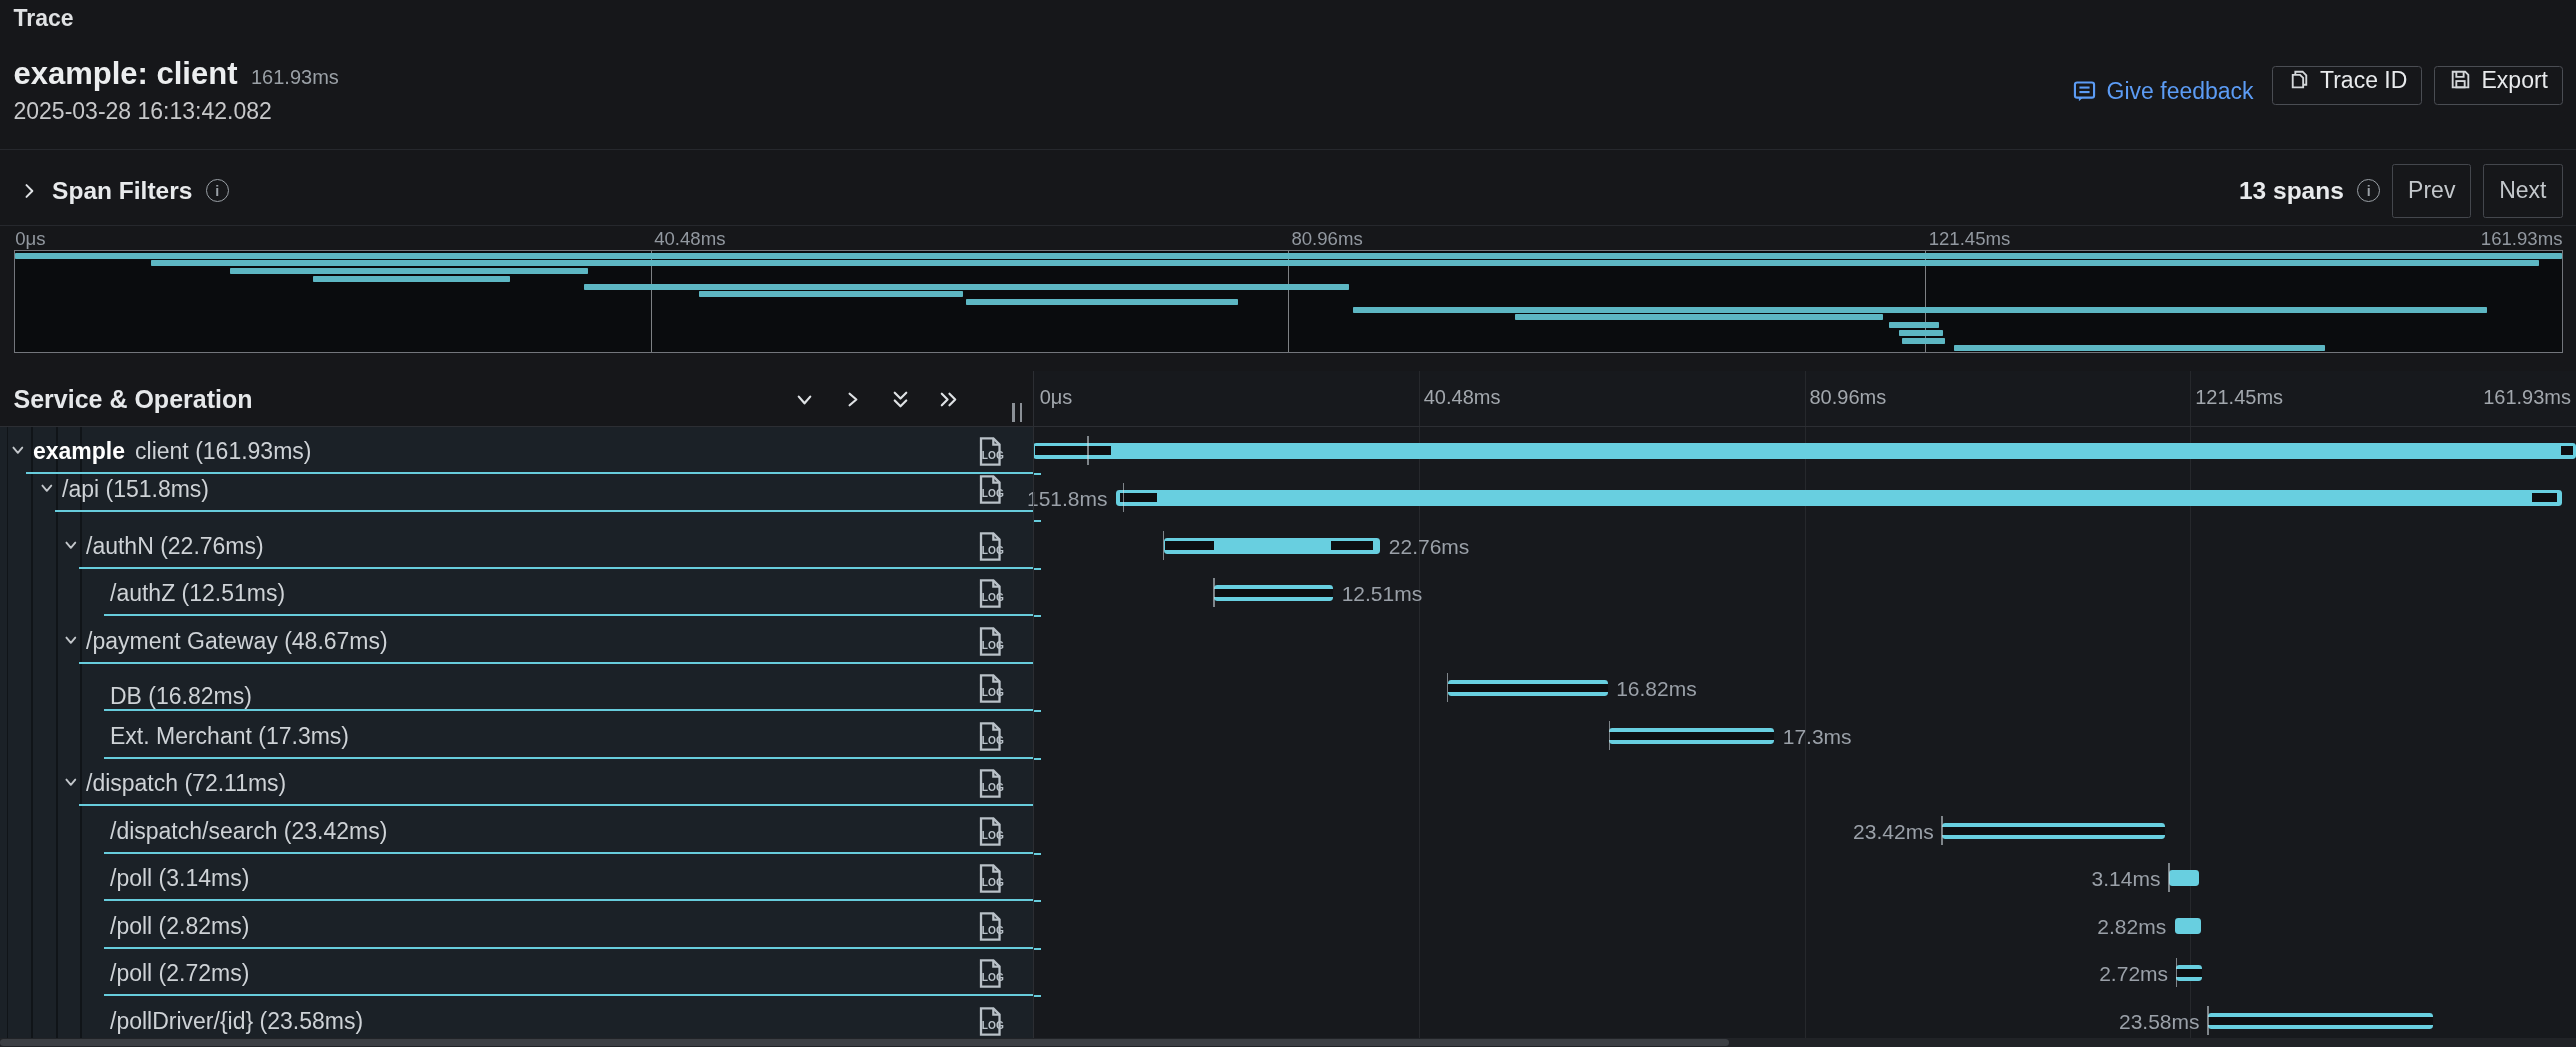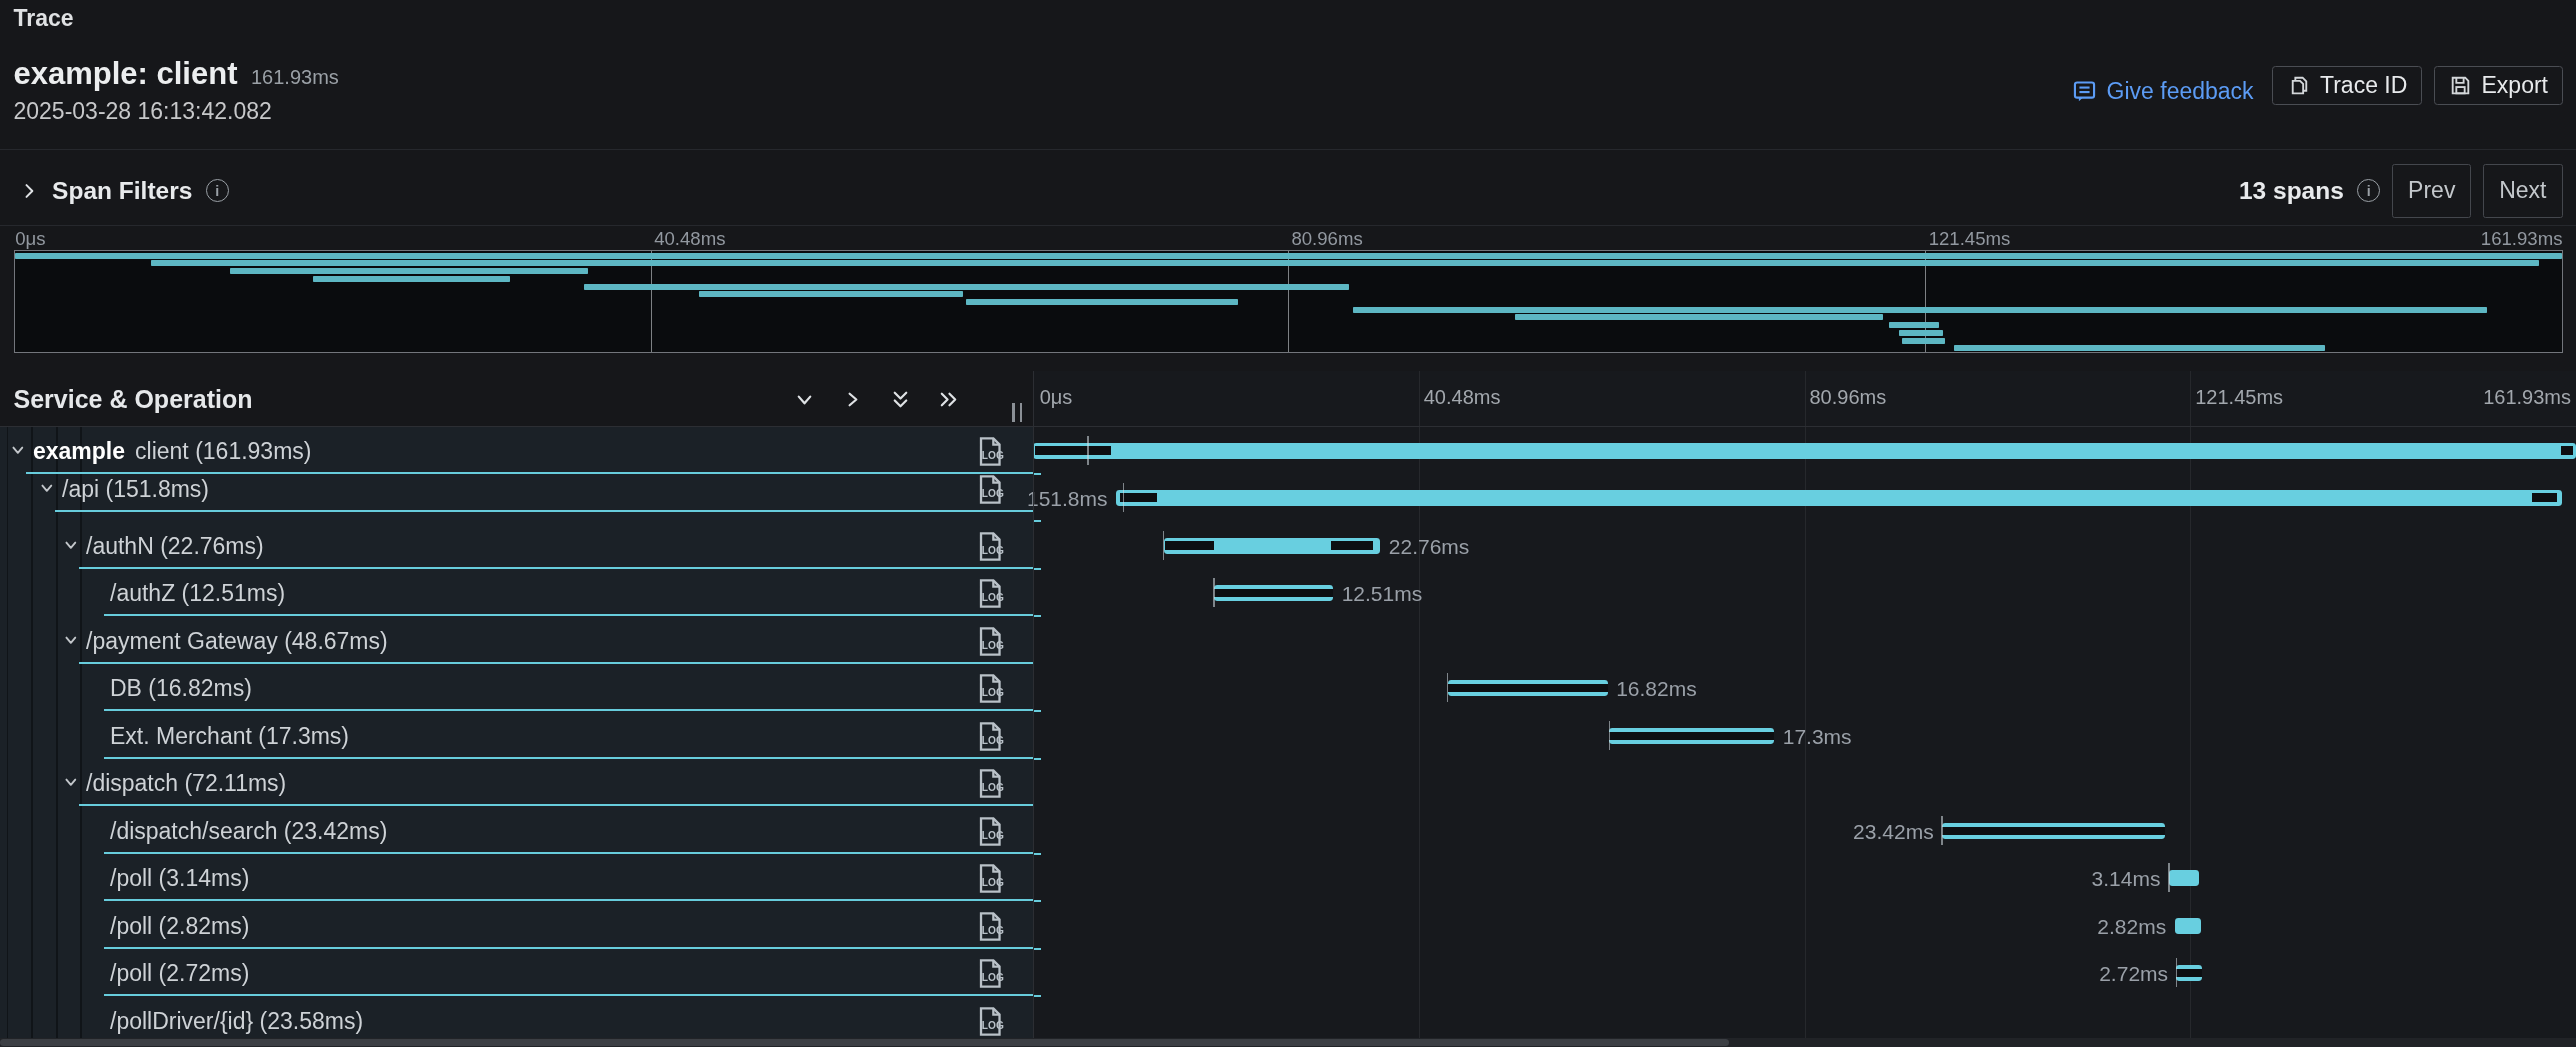--- a/index.html
+++ b/index.html
@@ -8,21 +8,21 @@
   .app { position:relative; width:2576px; height:1048px; background:#16171a; overflow:hidden; color:#d8d9da; }
 
   
   .page-title { position:absolute; left:13.5px; top:5px; font-size:23px; font-weight:600; color:#dfe1e3; }
   .title-row { position:absolute; left:13.5px; top:56px; display:flex; align-items:baseline; gap:13.5px; }
   .trace-title { font-size:31px; font-weight:600; color:#eceeef; }
   .trace-duration { font-size:20px; color:#9aa0a6; }
   .trace-date { position:absolute; left:13.5px; top:98px; font-size:23px; color:#c7c8ca; }
   .header-actions { position:absolute; right:13.5px; top:66px; display:flex; align-items:center; gap:11.8px; }
   .link-btn { display:inline-flex; align-items:flex-end; gap:8.4px; color:#5c9cf5; font-size:23px; height:39px; padding:0 6.7px; cursor:pointer; }
-  .ghost-btn { display:inline-flex; align-items:center; gap:8.4px; border:0.8px solid #4a4d53; border-radius:3.4px; height:39px; padding:0 13.5px; font-size:23px; font-weight:500; color:#e8eaec; background:transparent; cursor:pointer; }
+  .ghost-btn { display:inline-flex; gap:8.4px; border:0.8px solid #4a4d53; border-radius:3.4px; height:39px; padding:0 13.5px; font-size:23px; font-weight:500; color:#e8eaec; background:transparent; cursor:pointer; }
   .divider-h { position:absolute; left:0; width:2576px; height:0.8px; background:#26282d; }
 
   
   .filters-left { position:absolute; left:18.6px; top:165px; display:flex; align-items:center; gap:13.5px; height:51px; }
   .filters-label { font-size:24.5px; font-weight:600; color:#e8eaec; }
   .info-icon { display:inline-flex; align-items:center; justify-content:center; width:23px; height:23px; border:1.7px solid #9aa0a6; border-radius:50%; color:#9aa0a6; font-size:14.3px; font-weight:700; }
   .filters-right { position:absolute; right:13.5px; top:165px; display:flex; align-items:center; gap:11.8px; height:51px; }
   .spans-count { font-size:24.5px; font-weight:600; color:#e8eaec; margin-right:1.7px; }
   .nav-btn { border:0.8px solid #44474d; border-radius:2.5px; height:54px; padding:0 15px; font-size:23px; color:#c3c7cb; background:transparent; display:inline-flex; align-items:center; cursor:pointer; }
 
@@ -285,21 +285,21 @@
         <span class="log-icon">
           <svg width="37" height="37" viewBox="0 0 24 24" fill="none" stroke="#b9c1c8" stroke-width="1.5">
             <path d="M6.5 3.5h8l4 4v13h-12z"></path>
             <path d="M14.5 3.5v4h4"></path>
             <text x="7" y="17" font-size="6.6" font-weight="bold" fill="#b9c1c8" stroke="none" font-family="Liberation Sans, sans-serif">LOG</text>
           </svg>
         </span>
         <div class="underline" style="left: 79px;"></div>
       </div>
       <div class="name-row" style="top: 237px;">
-        <span class="row-label" style="left: 110px;">DB (16.82ms)</span>
+        <span class="row-label" style="left: 110px; margin-top: 8px;">DB (16.82ms)</span>
         <span class="log-icon">
           <svg width="37" height="37" viewBox="0 0 24 24" fill="none" stroke="#b9c1c8" stroke-width="1.5">
             <path d="M6.5 3.5h8l4 4v13h-12z"></path>
             <path d="M14.5 3.5v4h4"></path>
             <text x="7" y="17" font-size="6.6" font-weight="bold" fill="#b9c1c8" stroke="none" font-family="Liberation Sans, sans-serif">LOG</text>
           </svg>
         </span>
         <div class="underline" style="left: 104px;"></div>
       </div>
       <div class="name-row" style="top: 285px;">
@@ -446,20 +446,27 @@
         <div class="bar" style="left: 73.9826%; width: 1.74149%;"></div>
         <div class="bar-label" style="right: calc(26.0174% + 8.4px);">2.82ms</div>
       </div>
       <div class="tl-row" style="top: 522px;">
         <div class="bar" style="left: 74.1061%; width: 1.67974%;">
           <div class="stripe"></div>
         </div>
         <div class="log-tick" style="left: calc(74.1061% - 0.8px);"></div>
         <div class="bar-label" style="right: calc(25.8939% + 8.4px);">2.72ms</div>
       </div>
+      <div class="tl-row" style="top: 570px;">
+        <div class="bar" style="left: 76.144%; width: 14.5618%;">
+          <div class="stripe"></div>
+        </div>
+        <div class="log-tick" style="left: calc(76.144% - 0.8px);"></div>
+        <div class="bar-label" style="right: calc(23.856% + 8.4px);">23.58ms</div>
+      </div>
     </div>
 
   <div class="col-divider"></div>
 
   <div class="hscrollbar">
     <div class="thumb"></div>
   </div>
 </div>
 
 

